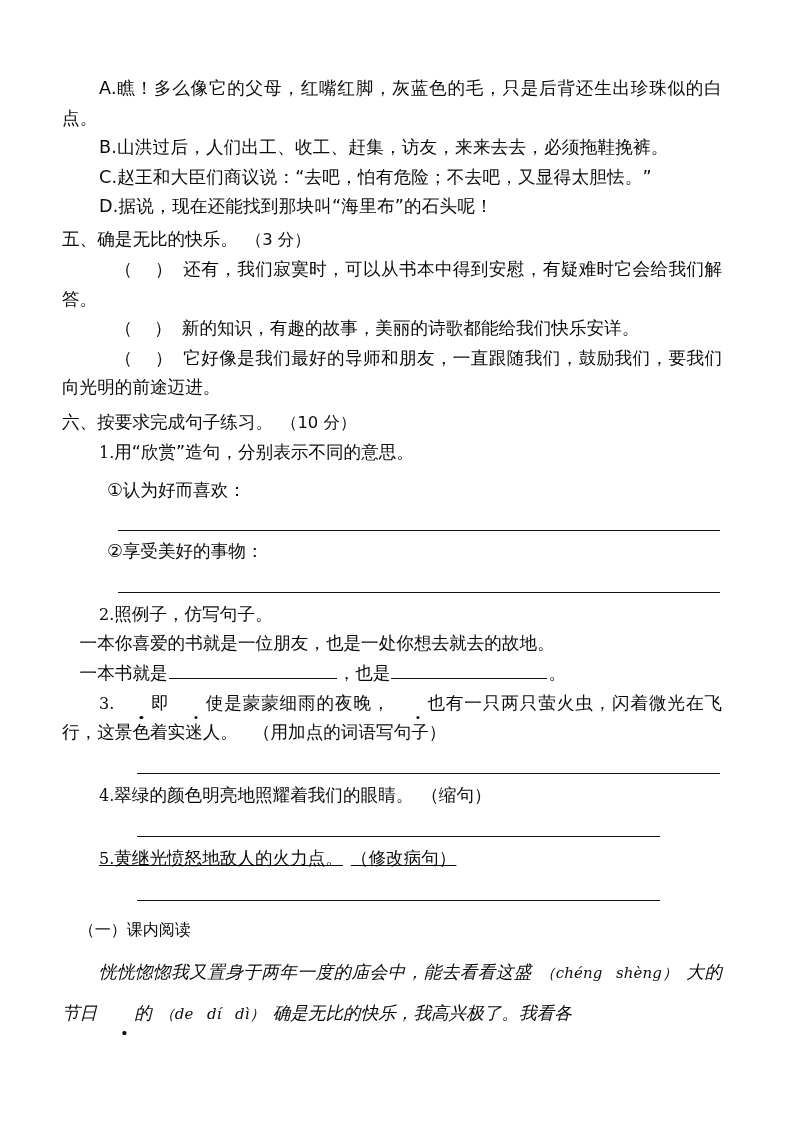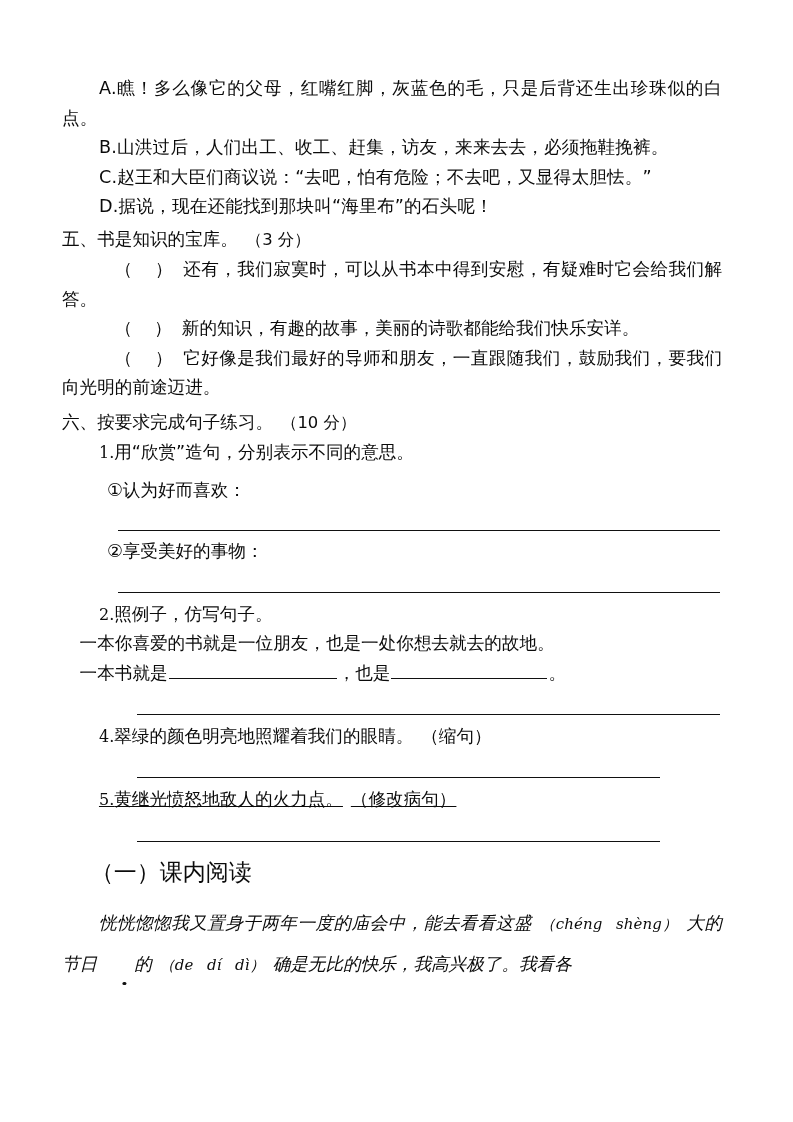--- a/index.html
+++ b/index.html
@@ -132,24 +132,24 @@
 
   
   .pinyin {
     font-family: "DejaVu Serif", "Liberation Serif", serif;
     font-size: 15px;
     letter-spacing: 0.1px;
   }
   .pinyin .sp { display: inline-block; width: 0.9em; }
 
   .bracket-head {
-    font-size: 23px;
+    font-size: 16px;
     line-height: 29.6px;
     text-indent: 0.55em;
-    margin: 16px;
+    margin: 8px;
   }
 
   
   .passage {
     font-size: 17.6px;
     line-height: 40px;
     text-indent: 2.1em;
     margin: 0;
     text-align: justify;
     text-justify: inter-ideograph;
@@ -165,21 +165,21 @@
 <div class="page">
 
   <div>
     <p class="line opt"><span>A.</span><span>瞧！多么像它的父母，红嘴红脚，灰蓝色的毛，只是后背还生出珍珠似的白点。</span></p>
     <p class="line opt"><span>B.</span><span>山洪过后，人们出工、收工、赶集，访友，来来去去，必须拖鞋挽裤。</span></p>
     <p class="line opt"><span>C.</span><span>赵王和大臣们商议说：“去吧，怕有危险；不去吧，又显得太胆怯。”</span></p>
     <p class="line opt"><span>D.</span><span>据说，现在还能找到那块叫“海里布”的石头呢！</span></p>
   </div>
 
   <div>
-    <p class="sec-head"><span>五、</span><span>书是知识的宝库。</span><span class="sp-gap-sm"></span><span class="pts">（3 分）</span></p>
+    <p class="sec-head"><span>五、</span><span>确是无比的快乐。</span><span class="sp-gap-sm"></span><span class="pts">（3 分）</span></p>
 
     <p class="order-item"><span class="paren">（　）</span><span class="sp-gap-sm"></span><span>还有，我们寂寞时，可以从书本中得到安慰，有疑难时它会给我们解答。</span></p>
     <p class="order-item"><span class="paren">（　）</span><span class="sp-gap-sm"></span><span>新的知识，有趣的故事，美丽的诗歌都能给我们快乐安详。</span></p>
     <p class="order-item"><span class="paren">（　）</span><span class="sp-gap-sm"></span><span>它好像是我们最好的导师和朋友，一直跟随我们，鼓励我们，要我们向光明的前途迈进。</span></p>
   </div>
 
   <div style="margin-top:4px;">
     <p class="sec-head"><span>六、</span><span>按要求完成句子练习。</span><span class="sp-gap-sm"></span><span class="pts">（10 分）</span></p>
 
     <p class="q-item"><span class="q-num">1.</span><span>用“欣赏”造句，分别表示不同的意思。</span></p>
@@ -191,20 +191,21 @@
 
     <p class="sub-item" style="margin-top:6px;"><span>②</span><span>享受美好的事物：</span></p>
     <div class="rule-wrap" style="margin:25px 0 0 56px; width:602px;">
         <div class="rule"></div>
       </div>
 
     <p class="q-item" style="margin-top:7px;"><span class="q-num">2.</span><span>照例子，仿写句子。</span></p>
     <p class="flat">一本你喜爱的书就是一位朋友，也是一处你想去就去的故地。</p>
     <p class="flat"><span>一本书就是</span><span class="blank" style="width:168px;"></span><span>，也是</span><span class="blank" style="width:156px;"></span><span>。</span></p>
 
+    <p class="q-item"><span class="q-num">3.</span><span><span class="dotted">即</span><span class="dotted">使</span></span><span>是蒙蒙细雨的夜晚，</span><span class="dotted">也</span><span>有一只两只萤火虫，闪着微光在飞行，这景色着实迷人。</span><span class="sp-gap"></span><span>（用加点的词语写句子）</span></p>
     <div class="rule-wrap" style="margin:25px 0 0 75px; width:583px;">
         <div class="rule"></div>
       </div>
 
     <p class="q-item" style="margin-top:7px;"><span class="q-num">4.</span><span>翠绿的颜色明亮地照耀着我们的眼睛。</span><span class="sp-gap-sm"></span><span>（缩句）</span></p>
     <div class="rule-wrap" style="margin:26px 0 0 75px; width:523px;">
         <div class="rule"></div>
       </div>
 
     <p class="q-item" style="margin-top:7px;text-decoration:underline;"><span class="q-num">5.</span><span>黄继光愤怒地敌人的火力点。</span><span class="sp-gap-sm"></span><span>（修改病句）</span></p>

